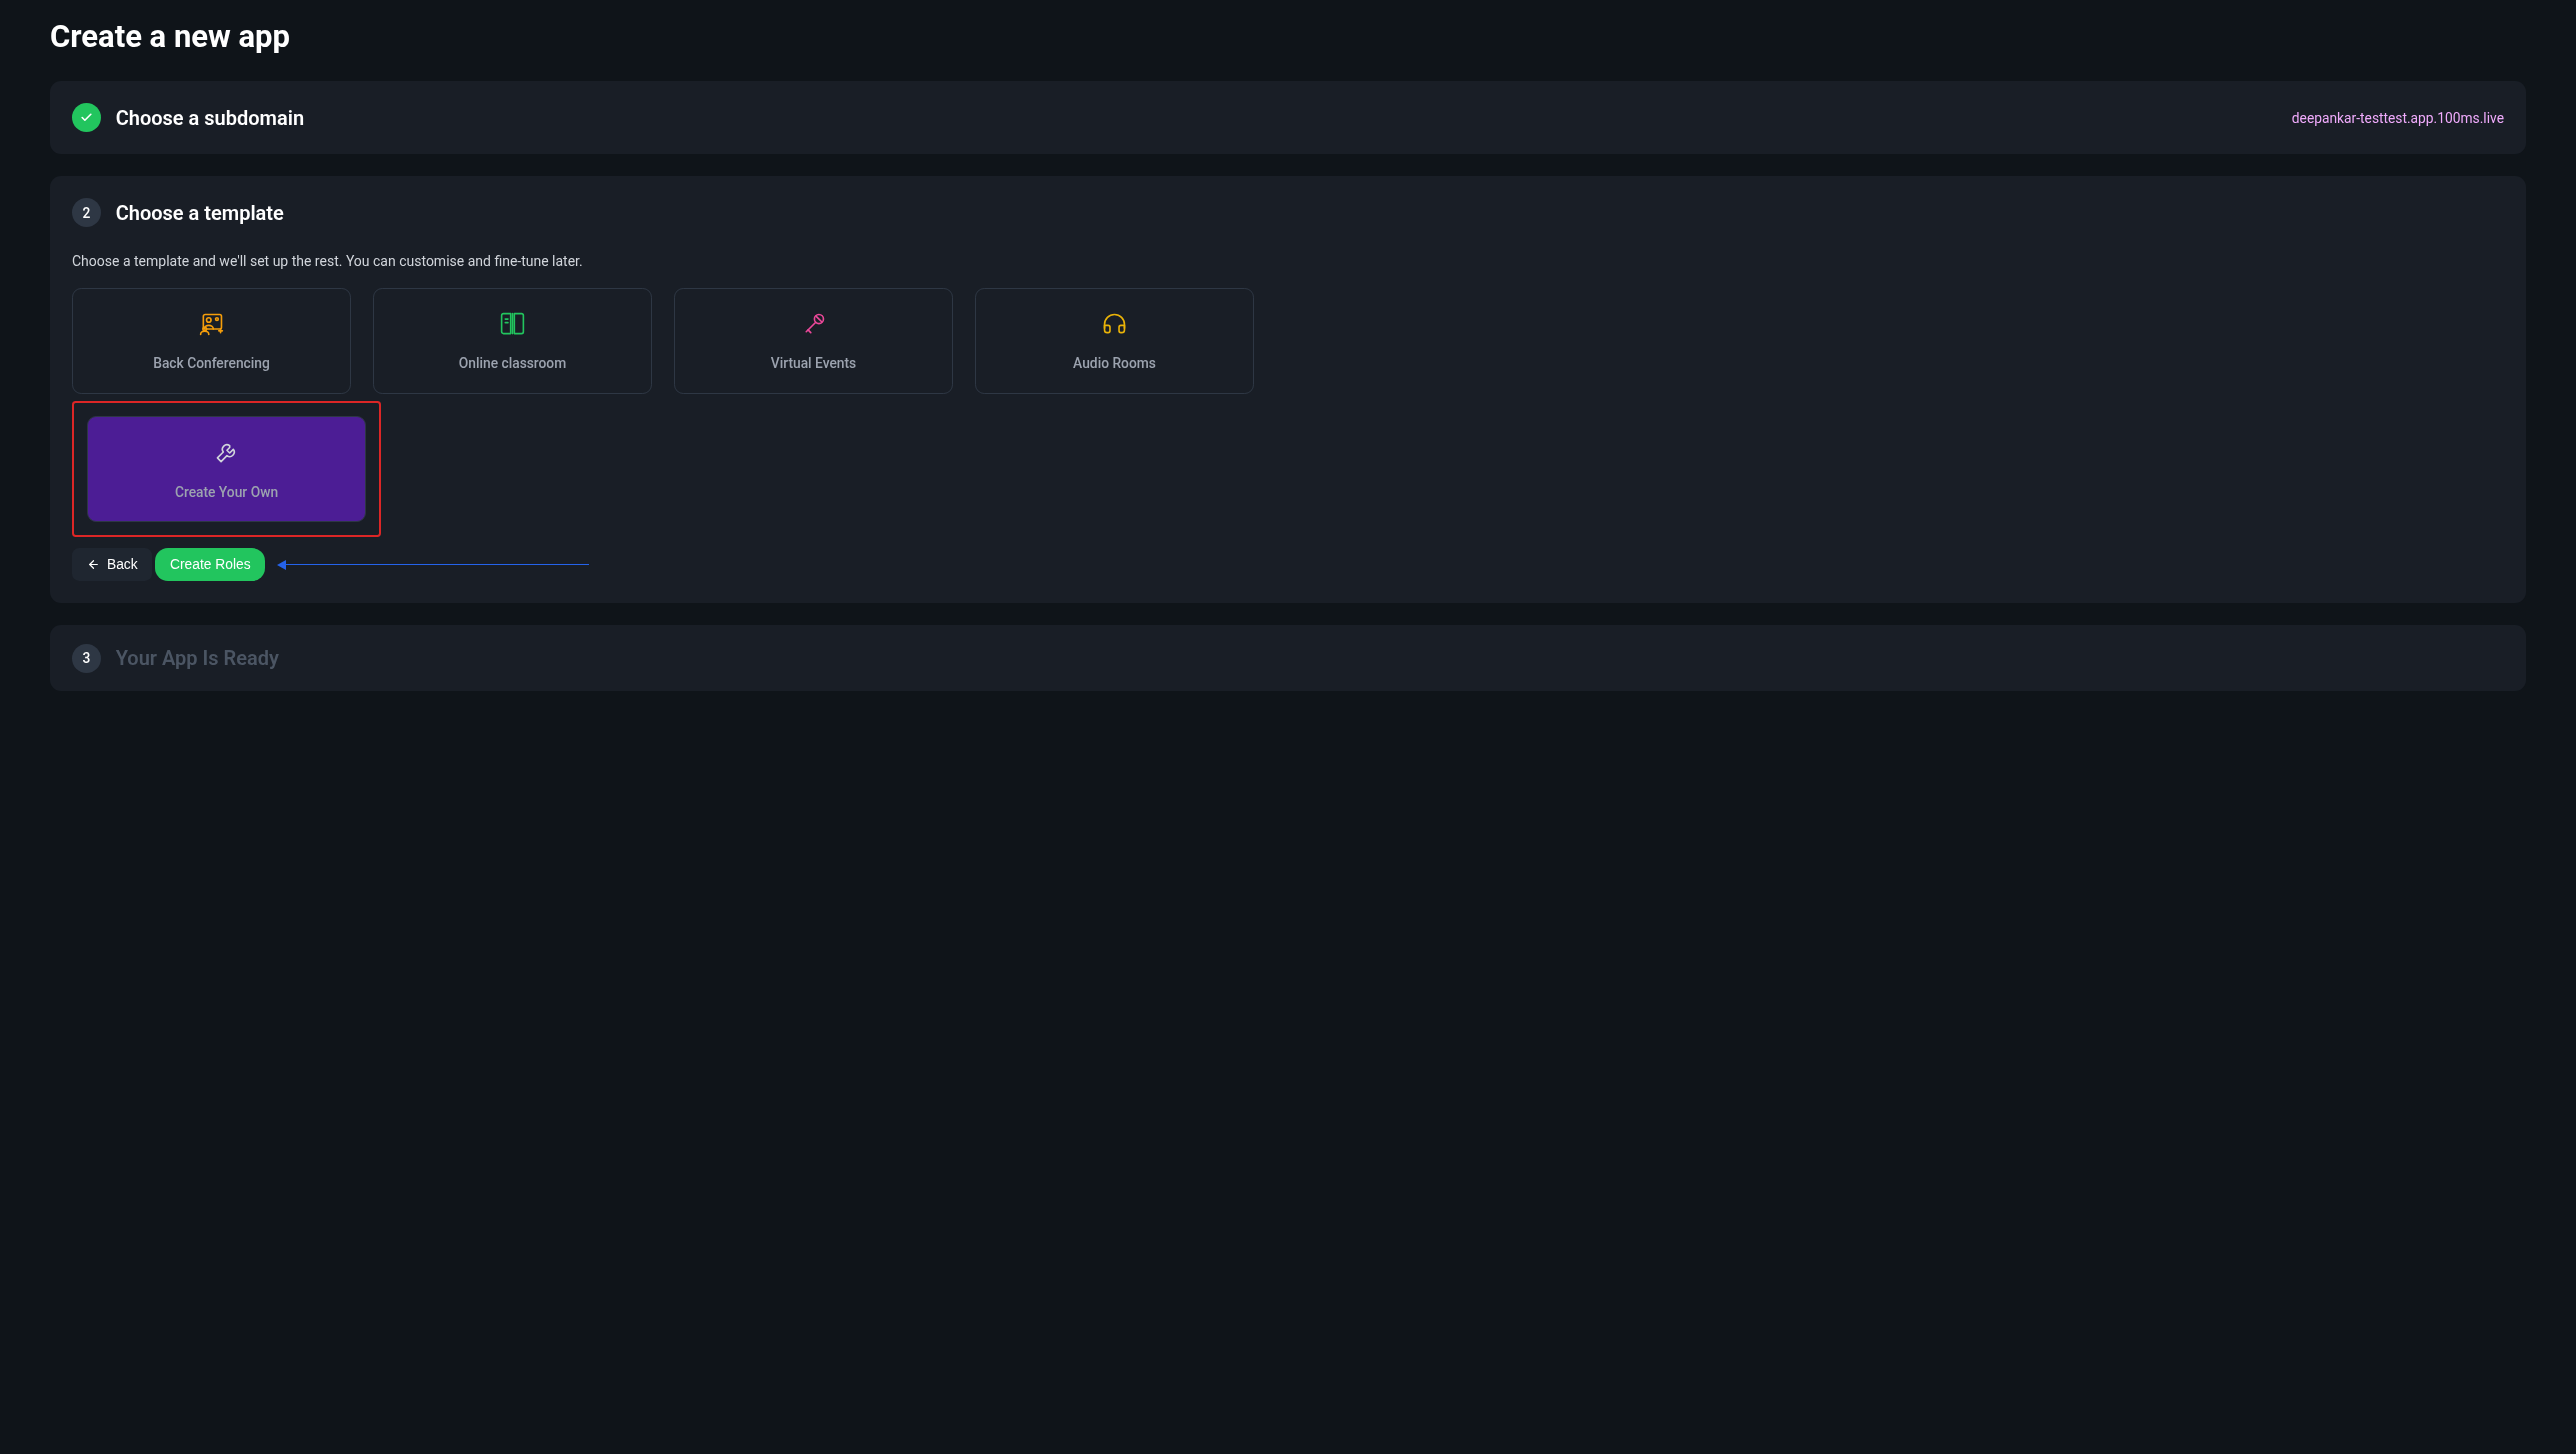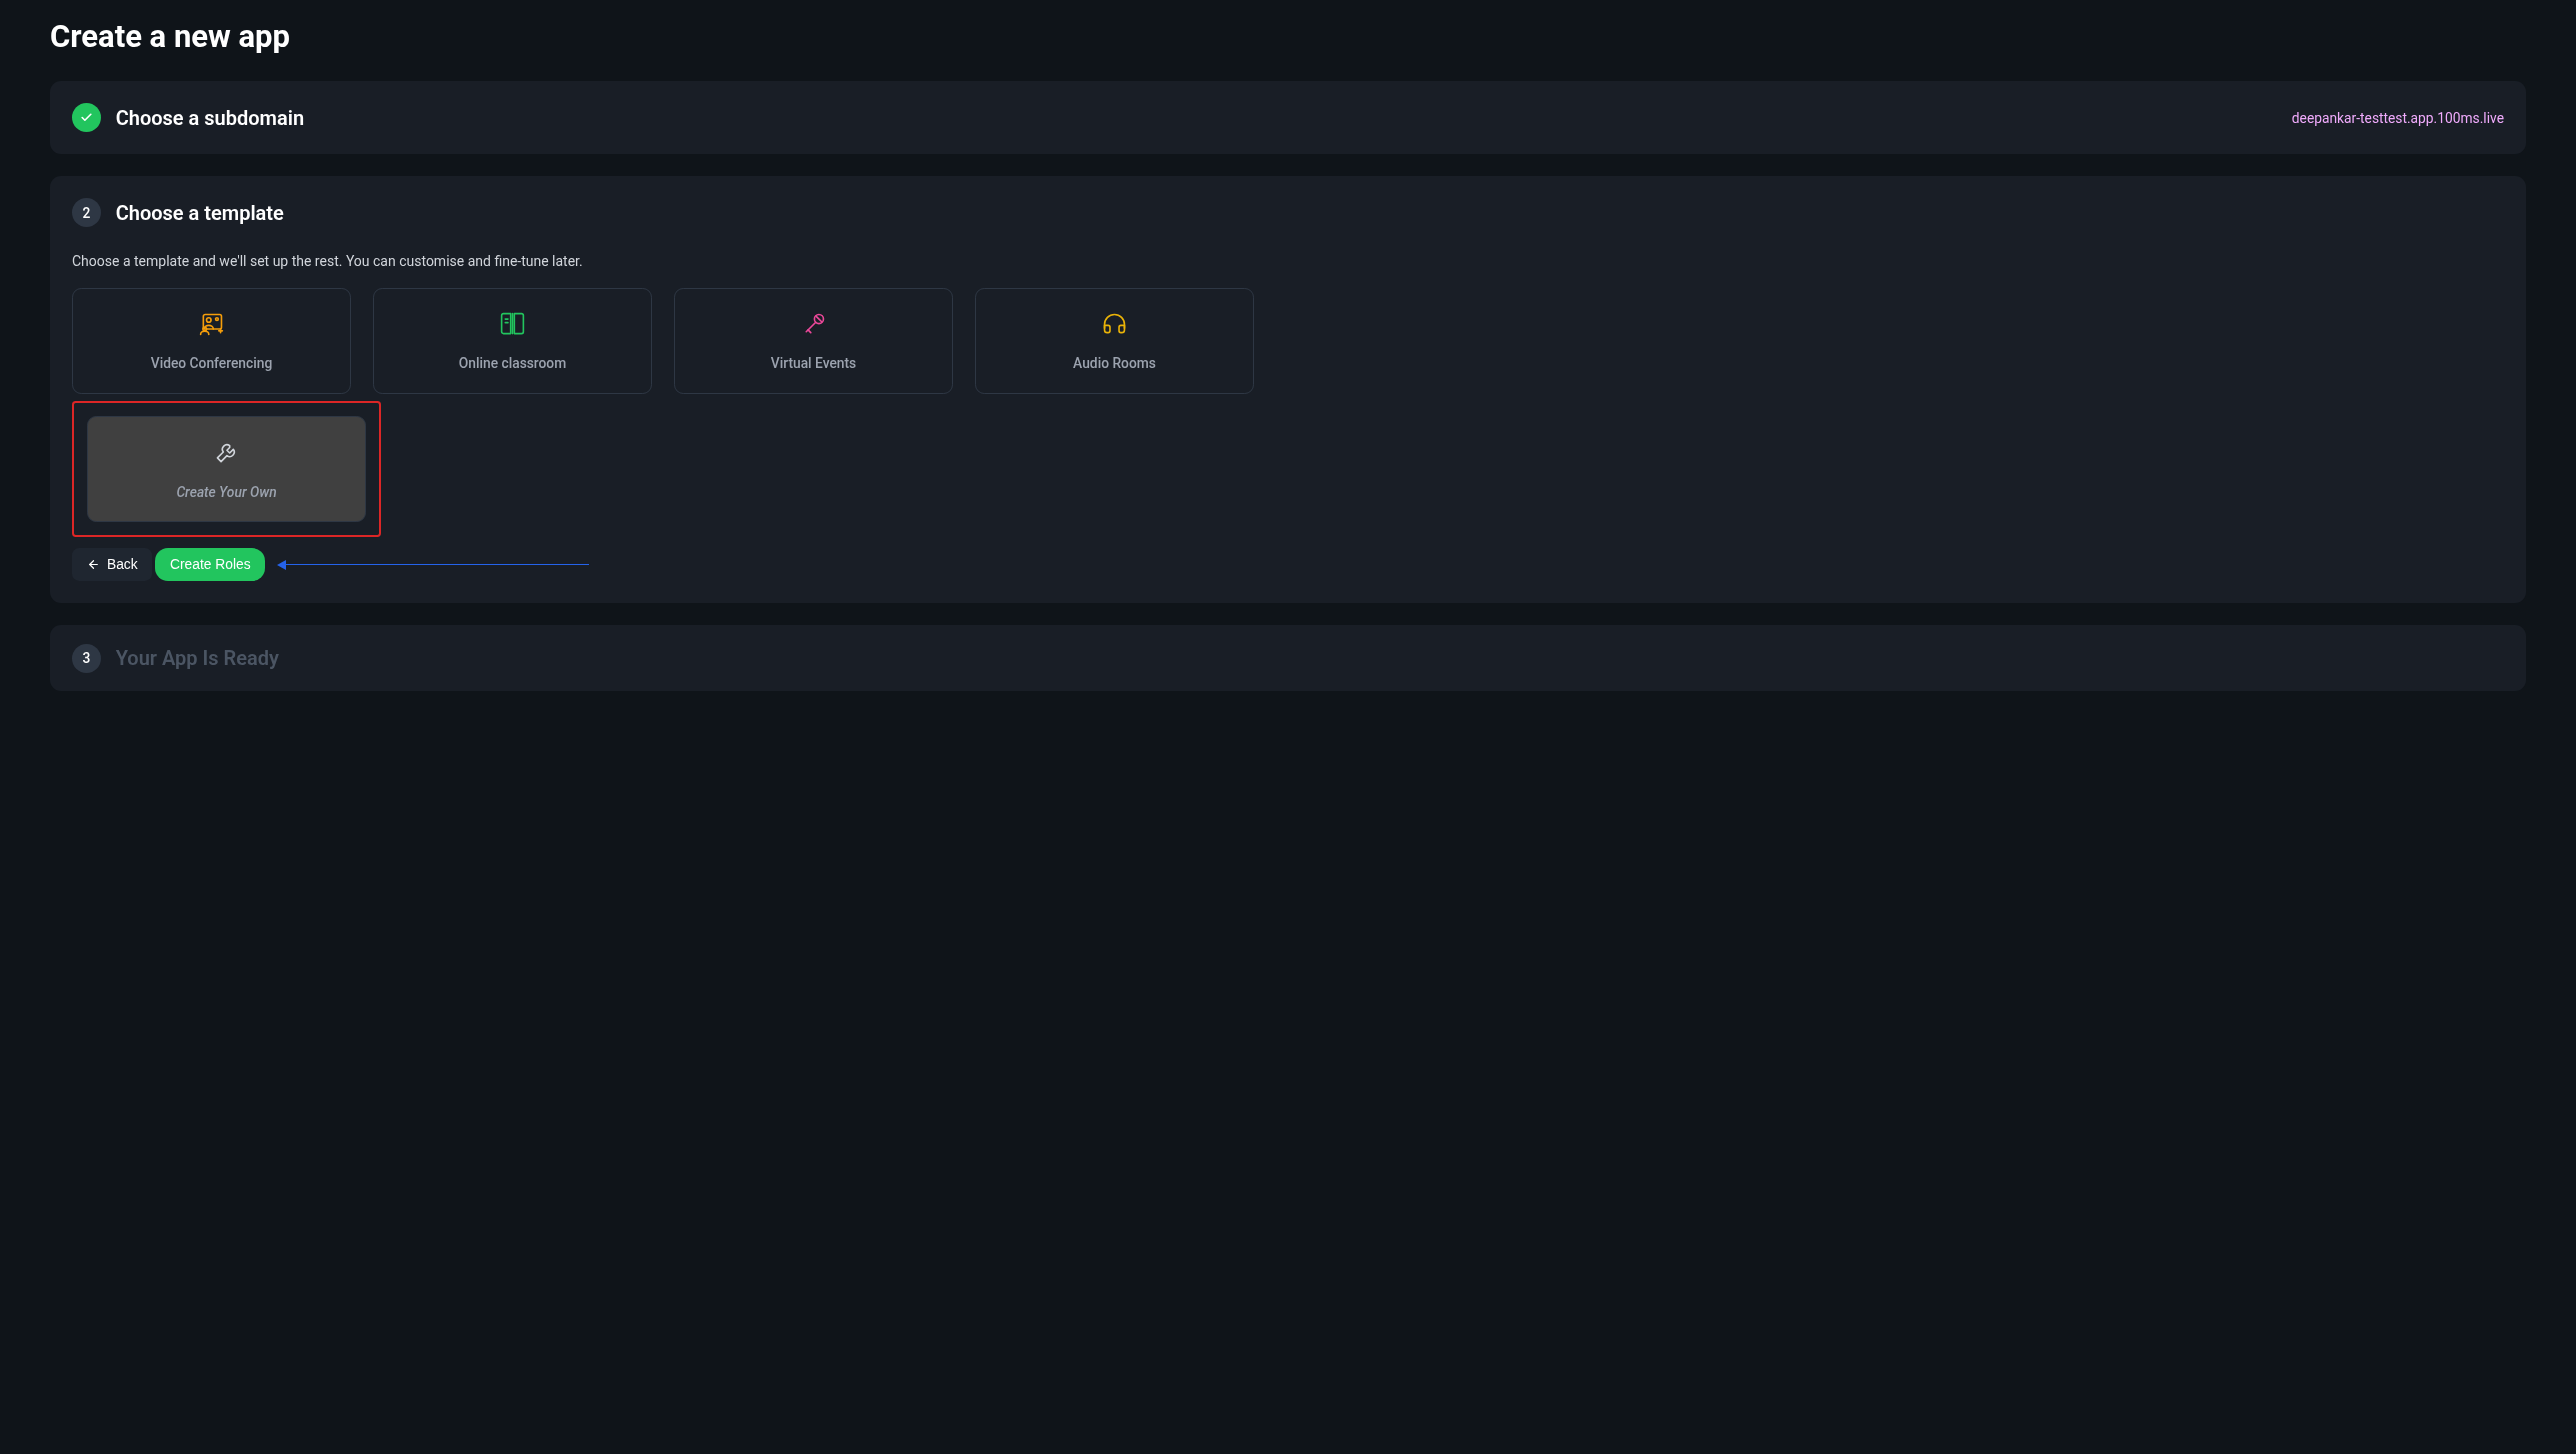--- a/index.html
+++ b/index.html
@@ -86,22 +86,21 @@
       border: 0.9px solid #2e3744;
       border-radius: 9.2px;
       display: flex;
       flex-direction: column;
       align-items: center;
       justify-content: center;
       gap: 16.5px;
       cursor: pointer;
     }
     .template-card-selected {
-      background: #404040;
-      font-style: italic;
+      background: #4c1d95;
     }
     .template-icon {
       width: 29px;
       height: 29px;
       display: flex;
       align-items: center;
       justify-content: center;
     }
     .template-label {
       font-size: 13.8px;
@@ -201,21 +200,21 @@
           <rect x="7" y="5" width="20" height="16" rx="2"></rect>
           <circle cx="13" cy="11" r="2.5"></circle>
           <path d="M8 21c0-2.2 2.2-4 5-4s5 1.8 5 4"></path>
           <circle cx="22" cy="10" r="1.5"></circle>
           <path d="M4 27c0-2 2-3.5 4.5-3.5S13 25 13 27"></path>
           <circle cx="8.5" cy="21" r="2"></circle>
           <line x1="24" y1="23" x2="28" y2="23"></line>
           <line x1="26" y1="21" x2="26" y2="25"></line>
         </svg>
       </div>
-      <div class="template-label">Video Conferencing</div>
+      <div class="template-label">Back Conferencing</div>
     </div>
 
     <div class="template-card">
       <div class="template-icon">
         <svg width="29" height="29" viewBox="0 0 32 32" fill="none" stroke="#22c55e" stroke-width="1.8" stroke-linecap="round" stroke-linejoin="round">
           <path d="M4 6a2 2 0 0 1 2-2h8v22H6a2 2 0 0 1-2-2V6z"></path>
           <path d="M28 6a2 2 0 0 0-2-2h-8v22h8a2 2 0 0 0 2-2V6z"></path>
           <line x1="16" y1="4" x2="16" y2="26"></line>
           <line x1="8" y1="10" x2="11" y2="10"></line>
           <line x1="8" y1="14" x2="11" y2="14"></line>

